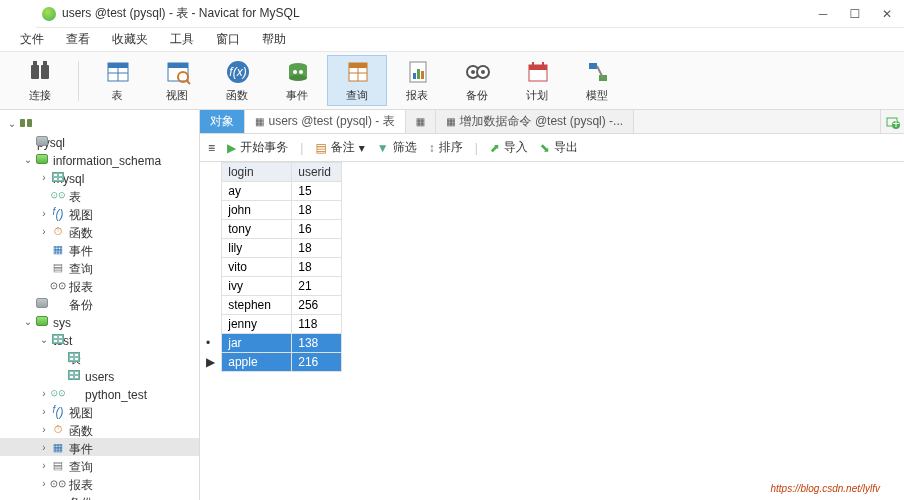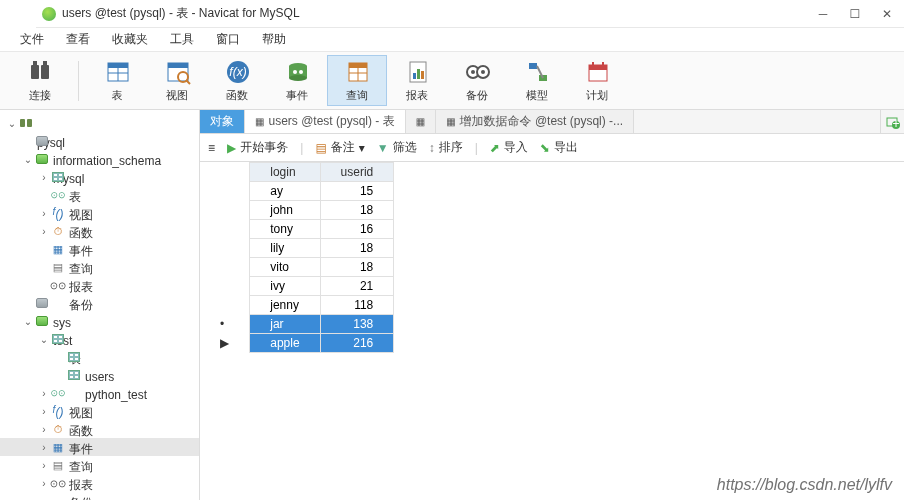--- a/index.html
+++ b/index.html
@@ -27,27 +27,27 @@
 .main { flex: 1; display: flex; flex-direction: column; position: relative; }
 .tabs { height: 24px; display: flex; align-items: stretch; border-bottom: 1px solid #dcdcdc; background: #f5f5f5; }
 .tab { display: flex; align-items: center; padding: 0 10px; border-right: 1px solid #dcdcdc; cursor: pointer; gap: 4px; color: #555; background: #fff; }
 .tab.inactive { background: #f0f0f0; }
 .tab.obj { background: #4a9ee0; color: #fff; }
 .tab-add { width: 24px; display: flex; align-items: center; justify-content: center; color: #4caf50; margin-left: auto; border-left: 1px solid #dcdcdc; }
 .subtoolbar { height: 28px; display: flex; align-items: center; gap: 12px; padding: 0 8px; border-bottom: 1px solid #dcdcdc; }
 .subtoolbar .sitem { display: flex; align-items: center; gap: 4px; cursor: pointer; color: #333; }
 .grid-area { flex: 1; overflow: auto; background: #fff; position: relative; }
 table.data { border-collapse: collapse; }
-table.data th, table.data td { border: 1px solid #e0e0e0; padding: 2px 20px; height: 17px; text-align: left; font-weight: normal; }
+table.data th, table.data td { border: 1px solid #e0e0e0; padding: 2px 6px; height: 17px; text-align: left; font-weight: normal; }
 table.data th { background: #e9eff5; color: #333; }
-table.data td.num { text-align: right; }
+table.data td.num { text-align: left; }
 tr.hl td { background: #3a8bd8; color: #ffffff; }
 .rowmark { width: 10px; text-align: center; border: none !important; background: #fff !important; color: #333; }
 tr.hl .rowmark { background: #fff !important; color: #333 !important; }
-.watermark { position: absolute; right: 12px; bottom: 6px; color: #737373; font-style: italic; font-size: 16px; }
+.watermark { position: absolute; right: 24px; bottom: 6px; color: #c2410c; font-style: italic; font-size: 10px; }
 .db-icon { width: 12px; height: 10px; border-radius: 2px; background: linear-gradient(#bfc7cc,#9aa3a8); border: 1px solid #8b9399; }
 .db-icon.green { background: linear-gradient(#9be07a,#5fb548); border-color: #4a9a36; }
 .tbl-icon { width: 12px; height: 10px; background: #fff; border: 1px solid #6a8; display: grid; grid-template-columns: 1fr 1fr; grid-template-rows: 1fr 1fr; }
 .tbl-icon div { border: 0.5px solid #8bb; }
 svg { display: block; }
 </style>
 </head>
 <body>
 
 <div class="titlebar">
@@ -154,37 +154,37 @@
           <circle cx="18" cy="13" r="6" fill="#fff" stroke="#555" stroke-width="2"></circle>
           <circle cx="8" cy="13" r="2" fill="#555"></circle>
           <circle cx="18" cy="13" r="2" fill="#555"></circle>
         </svg>
       </div>
       <div class="tb-label">备份</div>
     </div>
     <div class="tb-item">
       <div class="tb-icon">
         <svg width="26" height="26">
-          <rect x="4" y="4" width="8" height="6" fill="#3a7ab8"></rect>
-          <rect x="14" y="16" width="8" height="6" fill="#5aa050"></rect>
-          <line x1="12" y1="7" x2="18" y2="19" stroke="#888" stroke-width="2"></line>
-        </svg>
-      </div>
-      <div class="tb-label">模型</div>
-    </div>
-    <div class="tb-item">
-      <div class="tb-icon">
-        <svg width="26" height="26">
           <rect x="4" y="6" width="18" height="16" fill="#fff" stroke="#c94545"></rect>
           <rect x="4" y="6" width="18" height="5" fill="#c94545"></rect>
           <rect x="7" y="3" width="2" height="4" fill="#c94545"></rect>
           <rect x="17" y="3" width="2" height="4" fill="#c94545"></rect>
         </svg>
       </div>
       <div class="tb-label">计划</div>
+    </div>
+    <div class="tb-item">
+      <div class="tb-icon">
+        <svg width="26" height="26">
+          <rect x="4" y="4" width="8" height="6" fill="#3a7ab8"></rect>
+          <rect x="14" y="16" width="8" height="6" fill="#5aa050"></rect>
+          <line x1="12" y1="7" x2="18" y2="19" stroke="#888" stroke-width="2"></line>
+        </svg>
+      </div>
+      <div class="tb-label">模型</div>
     </div>
   </div>
 
 <div class="content">
   <div class="sidebar" id="sidebar">
       <div class="tree-item pad0">
         <span class="caret">⌄</span>
         <span class="ticon">
           <svg width="14" height="12">
             <rect x="1" y="2" width="5" height="8" fill="#6a8a4a" rx="1"></rect>
@@ -439,20 +439,25 @@
               <td style="width:70px">vito</td>
               <td class="num" style="width:50px">18</td>
             </tr>
             <tr class="">
               <td class="rowmark"></td>
               <td style="width:70px">ivy</td>
               <td class="num" style="width:50px">21</td>
             </tr>
             <tr class="">
               <td class="rowmark"></td>
+              <td style="width:70px">stephen</td>
+              <td class="num" style="width:50px">256</td>
+            </tr>
+            <tr class="">
+              <td class="rowmark"></td>
               <td style="width:70px">jenny</td>
               <td class="num" style="width:50px">118</td>
             </tr>
             <tr class="hl">
               <td class="rowmark">•</td>
               <td style="width:70px">jar</td>
               <td class="num" style="width:50px">138</td>
             </tr>
             <tr class="hl">
               <td class="rowmark">▶</td>

